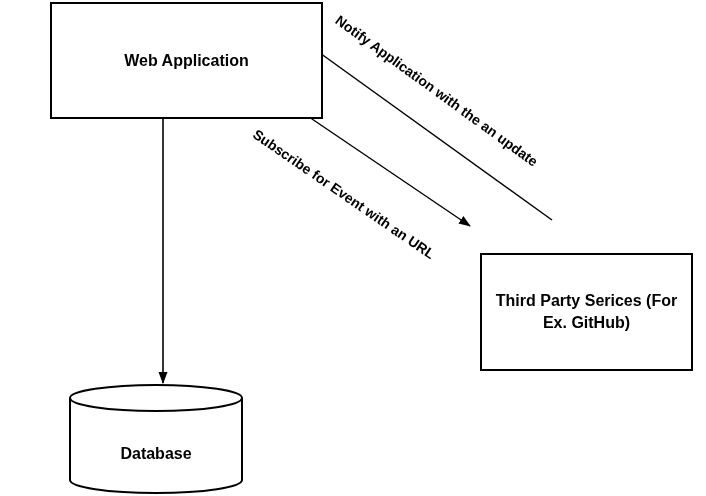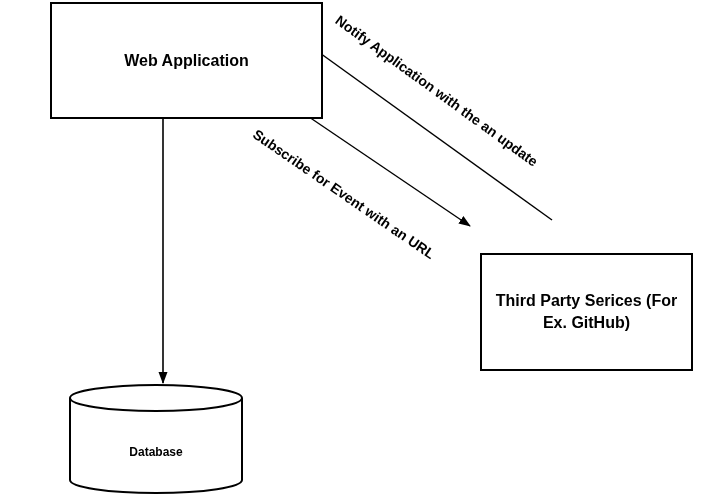--- a/index.html
+++ b/index.html
@@ -51,21 +51,21 @@
     max-width: 204px;
     white-space: pre-line;
     line-height: 1.35;
   }
   .db-label {
     position: absolute;
     left: 70px;
     top: 445px;
     width: 172px;
     text-align: center;
-    font-size: 12px;
+    font-size: 16px;
     font-weight: bold;
     color: #000000;
   }
   .edge-label {
     position: absolute;
     font-size: 14px;
     font-weight: bold;
     color: #000000;
     white-space: nowrap;
     line-height: 1.2;

